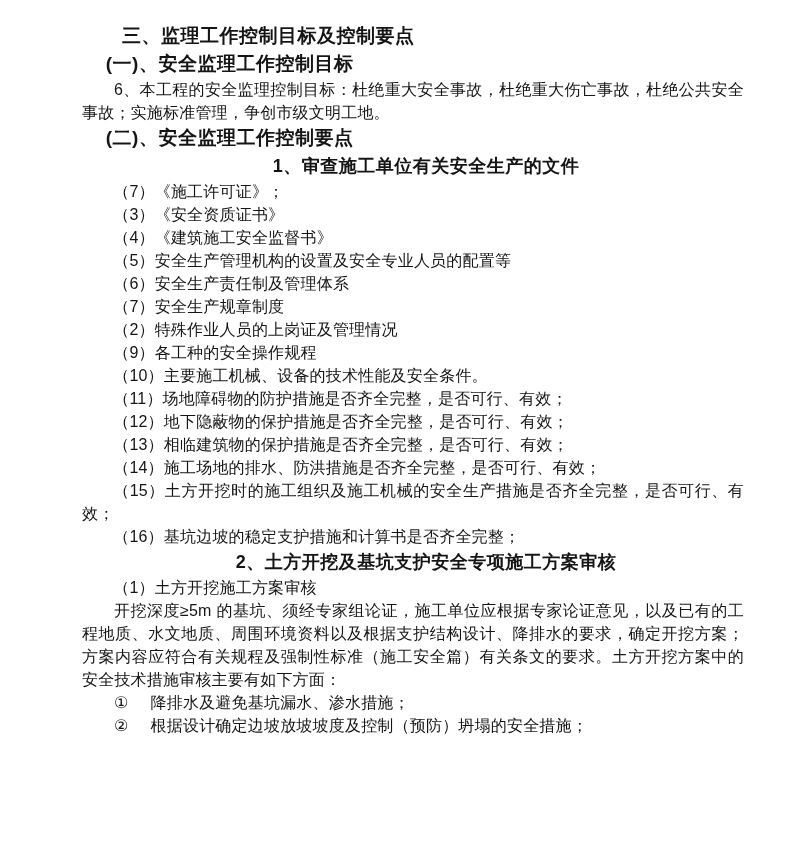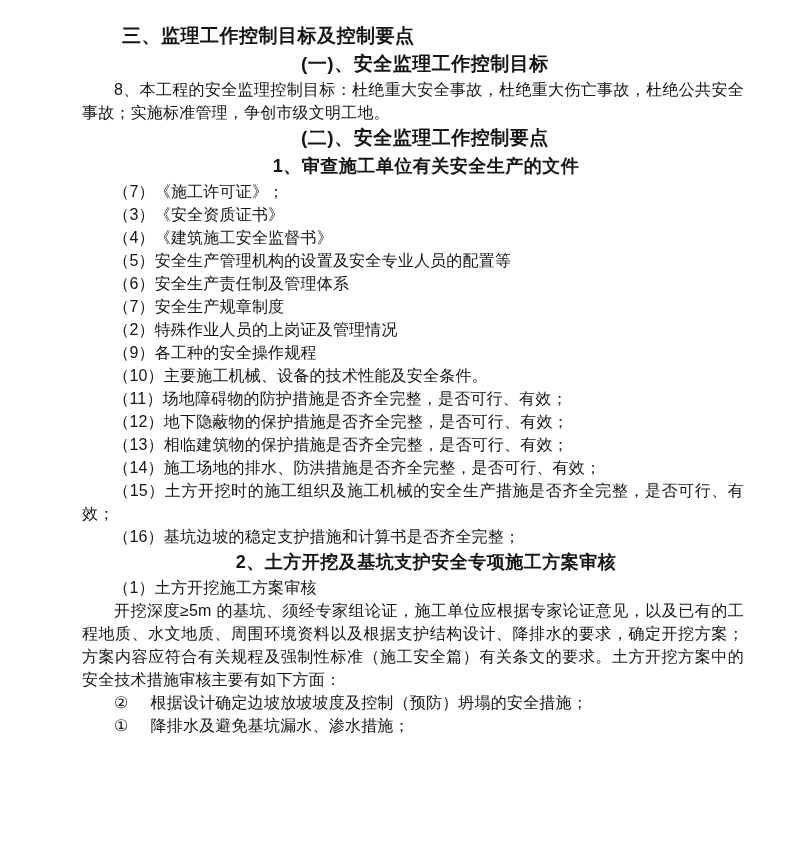--- a/index.html
+++ b/index.html
@@ -32,21 +32,20 @@
   .h-main {
     font-size: 19px;
     font-weight: bold;
     line-height: 28px;
     text-indent: 2.1em;
     letter-spacing: 0.5px;
     white-space: nowrap;
   }
   .h-paren {
     text-indent: 1.25em;
-    text-align: center;
   }
   .h-num {
     font-size: 18px;
     font-weight: bold;
     line-height: 28px;
     text-indent: 1.45em;
     letter-spacing: 0.5px;
     white-space: nowrap;
     text-align: center;
   }
@@ -74,21 +73,21 @@
 </head>
 <body>
 
 <div class="page">
   <div class="content">
 
     <h1 class="h-main">三、监理工作控制目标及控制要点</h1>
 
     <h2 class="h-main h-paren">(一)、安全监理工作控制目标</h2>
 
-    <p class="body-text para">8、本工程的安全监理控制目标：杜绝重大安全事故，杜绝重大伤亡事故，杜绝公共安全事故；实施标准管理，争创市级文明工地。</p>
+    <p class="body-text para">6、本工程的安全监理控制目标：杜绝重大安全事故，杜绝重大伤亡事故，杜绝公共安全事故；实施标准管理，争创市级文明工地。</p>
 
     <h2 class="h-main h-paren">(二)、安全监理工作控制要点</h2>
 
     <h3 class="h-num">1、审查施工单位有关安全生产的文件</h3>
 
     <p class="body-text item">（7）《施工许可证》；</p>
     <p class="body-text item">（3）《安全资质证书》</p>
     <p class="body-text item">（4）《建筑施工安全监督书》</p>
     <p class="body-text item">（5）安全生产管理机构的设置及安全专业人员的配置等</p>
     <p class="body-text item">（6）安全生产责任制及管理体系</p>
@@ -102,18 +101,18 @@
     <p class="body-text item">（14）施工场地的排水、防洪措施是否齐全完整，是否可行、有效；</p>
     <p class="body-text item">（15）土方开挖时的施工组织及施工机械的安全生产措施是否齐全完整，是否可行、有效；</p>
     <p class="body-text item">（16）基坑边坡的稳定支护措施和计算书是否齐全完整；</p>
 
     <h3 class="h-num">2、土方开挖及基坑支护安全专项施工方案审核</h3>
 
     <p class="body-text item">（1）土方开挖施工方案审核</p>
 
     <p class="body-text para">开挖深度≥5m 的基坑、须经专家组论证，施工单位应根据专家论证意见，以及已有的工程地质、水文地质、周围环境资料以及根据支护结构设计、降排水的要求，确定开挖方案；方案内容应符合有关规程及强制性标准（施工安全篇）有关条文的要求。土方开挖方案中的安全技术措施审核主要有如下方面：</p>
 
+    <p class="body-text circ"><span class="marker">①</span><span>降排水及避免基坑漏水、渗水措施；</span></p>
+
     <p class="body-text circ"><span class="marker">②</span><span>根据设计确定边坡放坡坡度及控制（预防）坍塌的安全措施；</span></p>
-
-    <p class="body-text circ"><span class="marker">①</span><span>降排水及避免基坑漏水、渗水措施；</span></p>
 
   </div>
 </div>
 
 </body></html>

